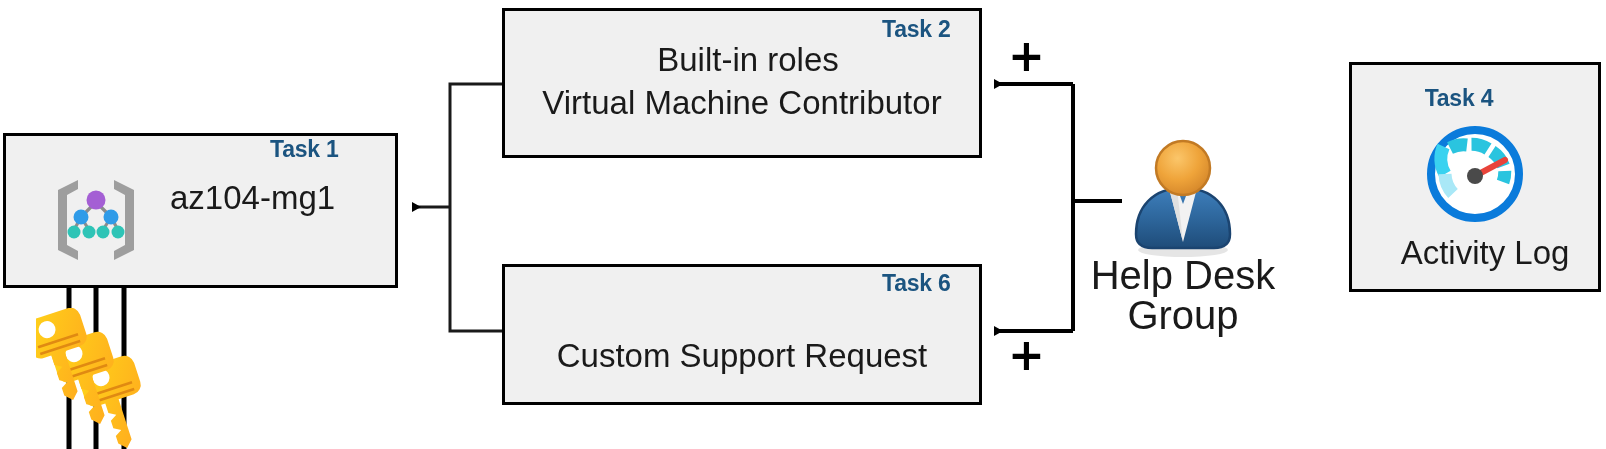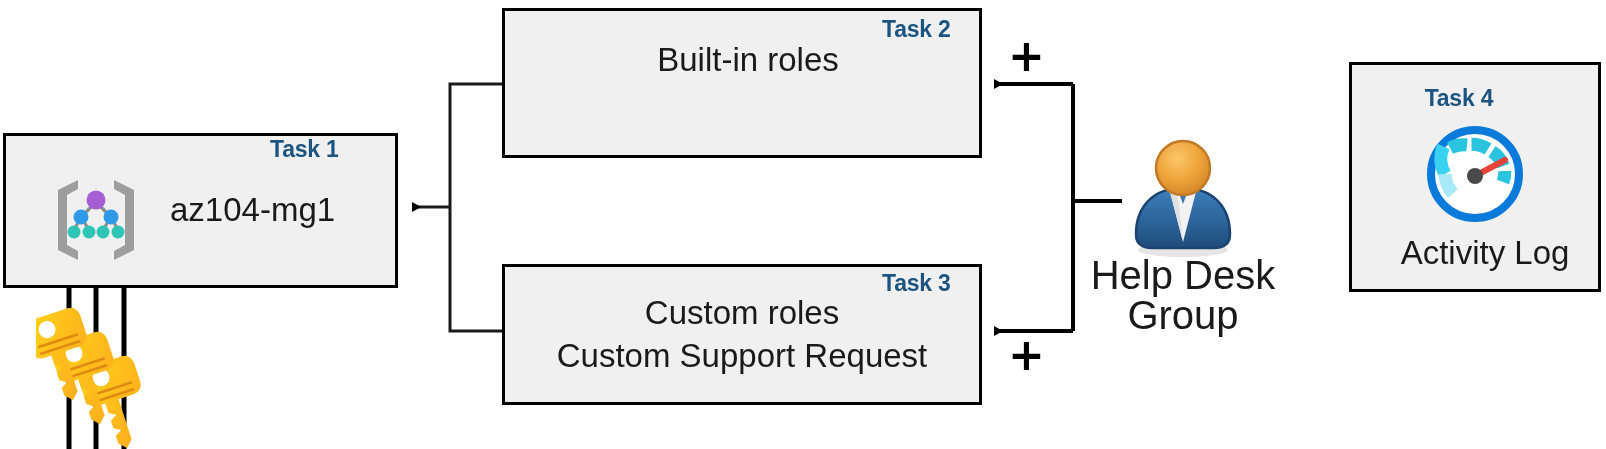--- a/index.html
+++ b/index.html
@@ -93,21 +93,21 @@
     <g>
       <line x1="69" y1="449" x2="69" y2="244" stroke="#000000" stroke-width="5" marker-end="url(#arrowUp)"></line>
       <line x1="96" y1="449" x2="96" y2="244" stroke="#000000" stroke-width="5" marker-end="url(#arrowUp)"></line>
       <line x1="124" y1="449" x2="124" y2="254" stroke="#000000" stroke-width="5" marker-end="url(#arrowUp)"></line>
     </g>
   </svg>
 
   <div class="box" style="left:3px; top:133px; width:395px; height:155px;">
   </div>
   <div class="task-label" style="left:270px; top:136px;">Task 1</div>
-  <div class="body-text" style="left:170px; top:190px;">az104-mg1</div>
+  <div class="body-text" style="left:170px; top:178px;">az104-mg1</div>
 
   <div class="icon-abs" style="left:48px; top:172px; width:96px; height:96px;">
     <svg viewBox="0 0 96 96" width="96" height="96">
 
       <path d="M 30 8 L 10 18 L 10 78 L 30 88 L 30 79 L 19 73 L 19 23 L 30 17 Z" fill="#9E9E9E"></path>
 
       <path d="M 66 8 L 86 18 L 86 78 L 66 88 L 66 79 L 77 73 L 77 23 L 66 17 Z" fill="#9E9E9E"></path>
 
       <g stroke="#8C8C8C" stroke-width="3.2" fill="none">
         <line x1="48" y1="30" x2="33" y2="45"></line>
@@ -124,26 +124,26 @@
       <circle cx="41" cy="60" r="6.5" fill="#2EC4B6"></circle>
       <circle cx="55" cy="60" r="6.5" fill="#2EC4B6"></circle>
       <circle cx="70" cy="60" r="6.5" fill="#2EC4B6"></circle>
     </svg>
   </div>
 
   <div class="box" style="left:502px; top:8px; width:480px; height:150px;">
   </div>
   <div class="task-label" style="left:882px; top:16px;">Task 2</div>
   <div class="body-text" style="left:502px; top:40px; width:492px;">Built-in roles</div>
+  <div class="body-text" style="left:502px; top:83px; width:480px;">Virtual Machine Contributor</div>
   <div class="plus" style="left:1008px; top:34px;">+</div>
 
   <div class="box" style="left:502px; top:264px; width:480px; height:141px;">
   </div>
-  <div class="task-label" style="left:882px; top:270px;">Task 3</div>
-  <div class="body-text" style="left:502px; top:293px; width:480px;">Custom roles</div>
+  <div class="task-label" style="left:882px; top:270px;">Task 6</div>
   <div class="body-text" style="left:502px; top:336px; width:480px;">Custom Support Request</div>
   <div class="plus" style="left:1008px; top:333px;">+</div>
 
   <div class="icon-abs" style="left:1122px; top:138px; width:122px; height:122px;">
     <svg viewBox="0 0 122 122" width="122" height="122">
       <defs>
         <radialGradient id="headG" cx="40%" cy="32%" r="72%">
           <stop offset="0%" stop-color="#FBC66A"></stop>
           <stop offset="55%" stop-color="#EFA43A"></stop>
           <stop offset="100%" stop-color="#D4862A"></stop>

